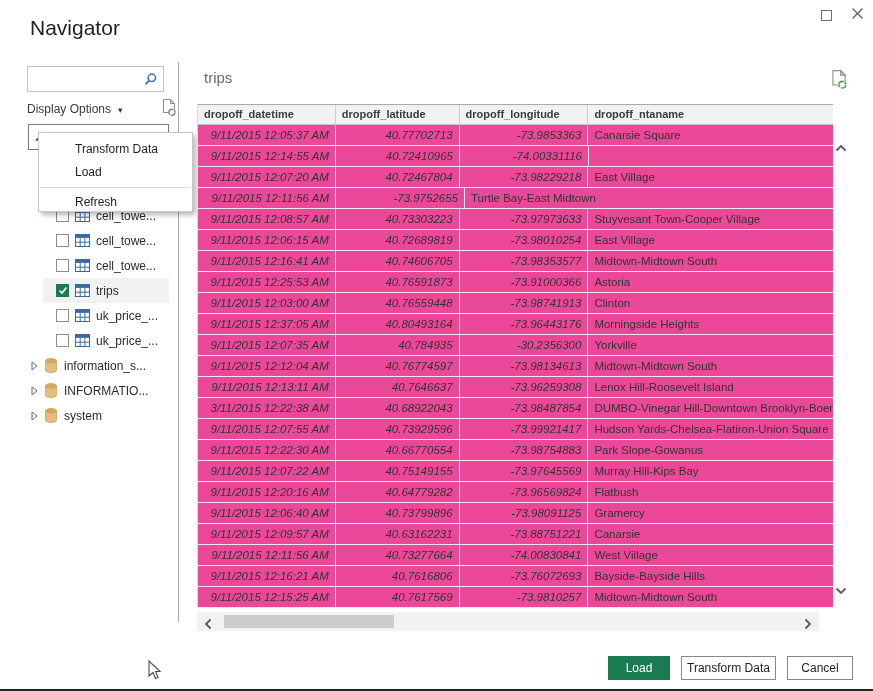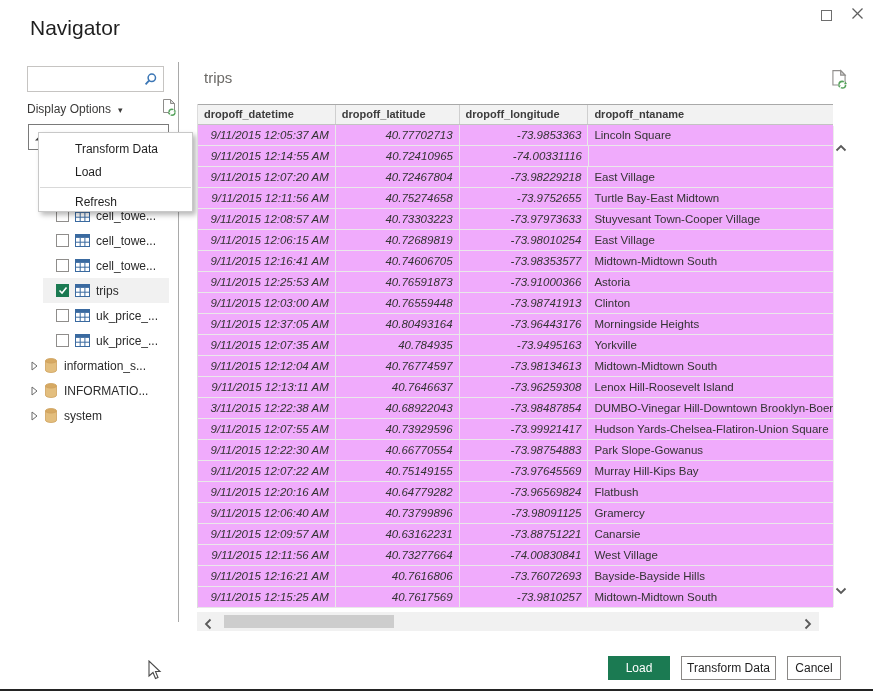--- a/index.html
+++ b/index.html
@@ -39,38 +39,38 @@
   
   .menu{left:38px;top:132px;width:155px;height:80px;background:#fff;border:1px solid #c8c8c8;box-shadow:3px 3px 5px rgba(0,0,0,.28)}
   .mi{height:23px;line-height:23px;padding-left:36px;font-size:12px;color:#1f1f1f;cursor:default}
   .menu .sep{height:1px;background:#d9d9d9;margin:3px 1px}
   
   .ptitle{left:204px;top:69px;font-size:15px;color:#6c6a67}
   .prev-refresh{left:830px;top:69px}
   .ptable{left:197px;top:104px;width:636px;border-left:1px solid #dcdcdc}
   .thead{display:flex;height:21px;background:var(--hdr-bg);border-top:1px solid #a9a9a9;border-bottom:1px solid #c3c3c3}
   .th{font-size:11px;font-weight:700;color:#3c3c3c;line-height:19px;padding:0 6px;border-right:1px solid #cfcfcf;overflow:hidden;white-space:nowrap}
-  .prow{display:flex;height:21px;border-bottom:1px solid var(--grid);background:#f0abfc}
+  .prow{display:flex;height:21px;border-bottom:1px solid var(--grid);background:#ec4899}
   .pc{font-size:11.5px;color:#333;line-height:20px;border-right:1px solid var(--grid);overflow:hidden;white-space:nowrap;padding:0 6px}
   .pc.num{font-style:italic;text-align:right}
   .c0{width:138px}.c1{width:124px}.c2{width:129px}.c3{width:245px;border-right:none!important}
   
   .vsb{left:833px;top:126px;width:14px;height:481px;background:#fff;border-left:1px solid #ececec}
   .vsb .up{position:absolute;top:12px;left:1px}
   .vsb .down{position:absolute;bottom:8px;left:1px}
   .hsb{left:197px;top:612px;width:622px;height:19px;background:#f1f1f1}
   .hsb .thumb{position:absolute;left:27px;top:3px;width:170px;height:13px;background:#cdcdcd}
   .hsb .left{position:absolute;left:7px;top:4px}
   .hsb .right{position:absolute;right:7px;top:4px}
   
   .btn{height:24px;font-size:12px;display:flex;align-items:center;justify-content:center;cursor:default}
   .btn-load{left:608px;top:656px;width:62px;background:var(--green);color:#fff}
   .btn-sec{background:#fff;border:1px solid #8a8886;color:#1f1f1f}
   .btn-transform{left:681px;top:656px;width:95px}
-  .btn-cancel{left:787px;top:656px;width:54px}
+  .btn-cancel{left:787px;top:656px;width:66px}
   .bottom-edge{left:0;bottom:0;width:100%;height:2px;background:#242424}
   .cursor{left:146px;top:660px}
 </style>
 </head>
 <body>
 
 <div class="abs dlg-title">Navigator</div>
 <div class="abs maxbtn">
   <span class="maxbox"></span>
 </div>
@@ -255,36 +255,35 @@
       <div class="th c0">dropoff_datetime</div>
       <div class="th c1">dropoff_latitude</div>
       <div class="th c2">dropoff_longitude</div>
       <div class="th c3">dropoff_ntaname</div>
     </div>
   <div id="tbody">
       <div class="prow">
         <div class="pc c0 num">9/11/2015 12:05:37 AM</div>
         <div class="pc c1 num">40.77702713</div>
         <div class="pc c2 num">-73.9853363</div>
-        <div class="pc c3">Lincoln Square</div>
+        <div class="pc c3">Canarsie Square</div>
       </div>
       <div class="prow">
         <div class="pc c0 num">9/11/2015 12:14:55 AM</div>
         <div class="pc c1 num">40.72410965</div>
         <div class="pc c2 num">-74.00331116</div>
       </div>
       <div class="prow">
         <div class="pc c0 num">9/11/2015 12:07:20 AM</div>
         <div class="pc c1 num">40.72467804</div>
         <div class="pc c2 num">-73.98229218</div>
         <div class="pc c3">East Village</div>
       </div>
       <div class="prow">
         <div class="pc c0 num">9/11/2015 12:11:56 AM</div>
-        <div class="pc c1 num">40.75274658</div>
         <div class="pc c2 num">-73.9752655</div>
         <div class="pc c3">Turtle Bay-East Midtown</div>
       </div>
       <div class="prow">
         <div class="pc c0 num">9/11/2015 12:08:57 AM</div>
         <div class="pc c1 num">40.73303223</div>
         <div class="pc c2 num">-73.97973633</div>
         <div class="pc c3">Stuyvesant Town-Cooper Village</div>
       </div>
       <div class="prow">
@@ -313,21 +312,21 @@
       </div>
       <div class="prow">
         <div class="pc c0 num">9/11/2015 12:37:05 AM</div>
         <div class="pc c1 num">40.80493164</div>
         <div class="pc c2 num">-73.96443176</div>
         <div class="pc c3">Morningside Heights</div>
       </div>
       <div class="prow">
         <div class="pc c0 num">9/11/2015 12:07:35 AM</div>
         <div class="pc c1 num">40.784935</div>
-        <div class="pc c2 num">-73.9495163</div>
+        <div class="pc c2 num">-30.2356300</div>
         <div class="pc c3">Yorkville</div>
       </div>
       <div class="prow">
         <div class="pc c0 num">9/11/2015 12:12:04 AM</div>
         <div class="pc c1 num">40.76774597</div>
         <div class="pc c2 num">-73.98134613</div>
         <div class="pc c3">Midtown-Midtown South</div>
       </div>
       <div class="prow">
         <div class="pc c0 num">9/11/2015 12:13:11 AM</div>

